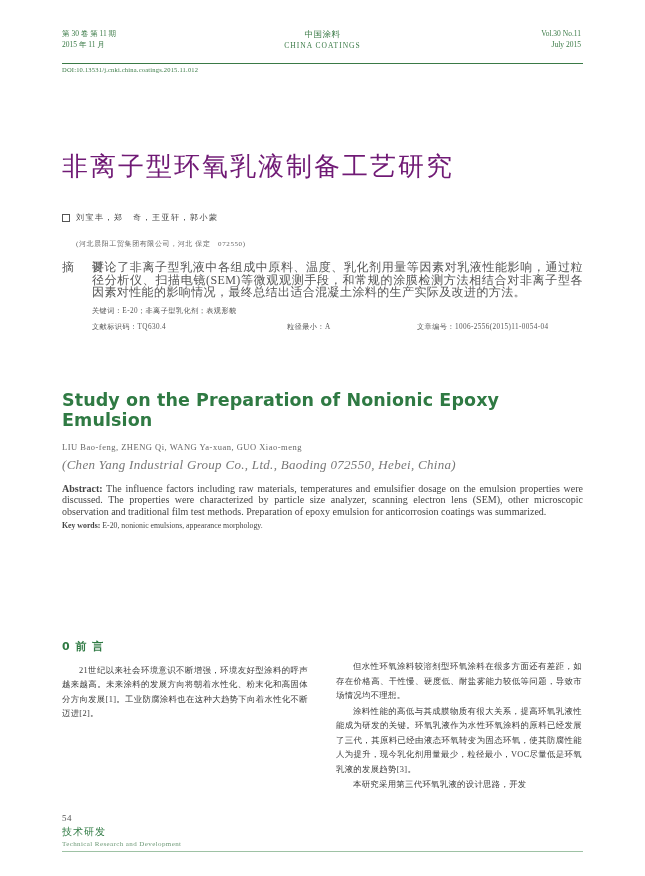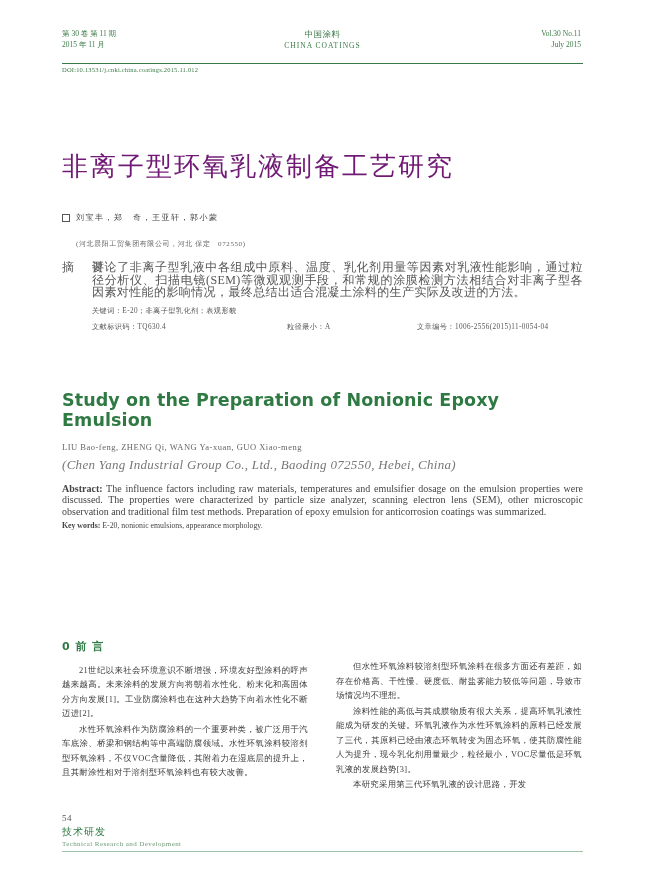--- a/index.html
+++ b/index.html
@@ -298,21 +298,20 @@
     </div>
 
     <div class="body-wrap">
       <div class="cols">
         <div class="col">
           <div class="sec-head">
             <span>0</span>
             <span>前  言</span>
           </div>
           <p>21世纪以来社会环境意识不断增强，环境友好型涂料的呼声越来越高。未来涂料的发展方向将朝着水性化、粉末化和高固体分方向发展[1]。工业防腐涂料也在这种大趋势下向着水性化不断迈进[2]。</p>
-          <p>水性环氧涂料作为防腐涂料的一个重要种类，被广泛用于汽车底涂、桥梁和钢结构等中高端防腐领域。水性环氧涂料较溶剂型环氧涂料，不仅VOC含量降低，其附着力在湿底层的提升上，且其耐涂性相对于溶剂型环氧涂料也有较大改善。</p>
         </div>
         <div class="col">
           <div class="spacer-head"></div>
           <p>但水性环氧涂料较溶剂型环氧涂料在很多方面还有差距，如存在价格高、干性慢、硬度低、耐盐雾能力较低等问题，导致市场情况均不理想。</p>
           <p>涂料性能的高低与其成膜物质有很大关系，提高环氧乳液性能成为研发的关键。环氧乳液作为水性环氧涂料的原料已经发展了三代，其原料已经由液态环氧转变为固态环氧，使其防腐性能人为提升，现今乳化剂用量最少，粒径最小，VOC尽量低是环氧乳液的发展趋势[3]。</p>
           <p>本研究采用第三代环氧乳液的设计思路，开发</p>
         </div>
       </div>
     </div>
 

